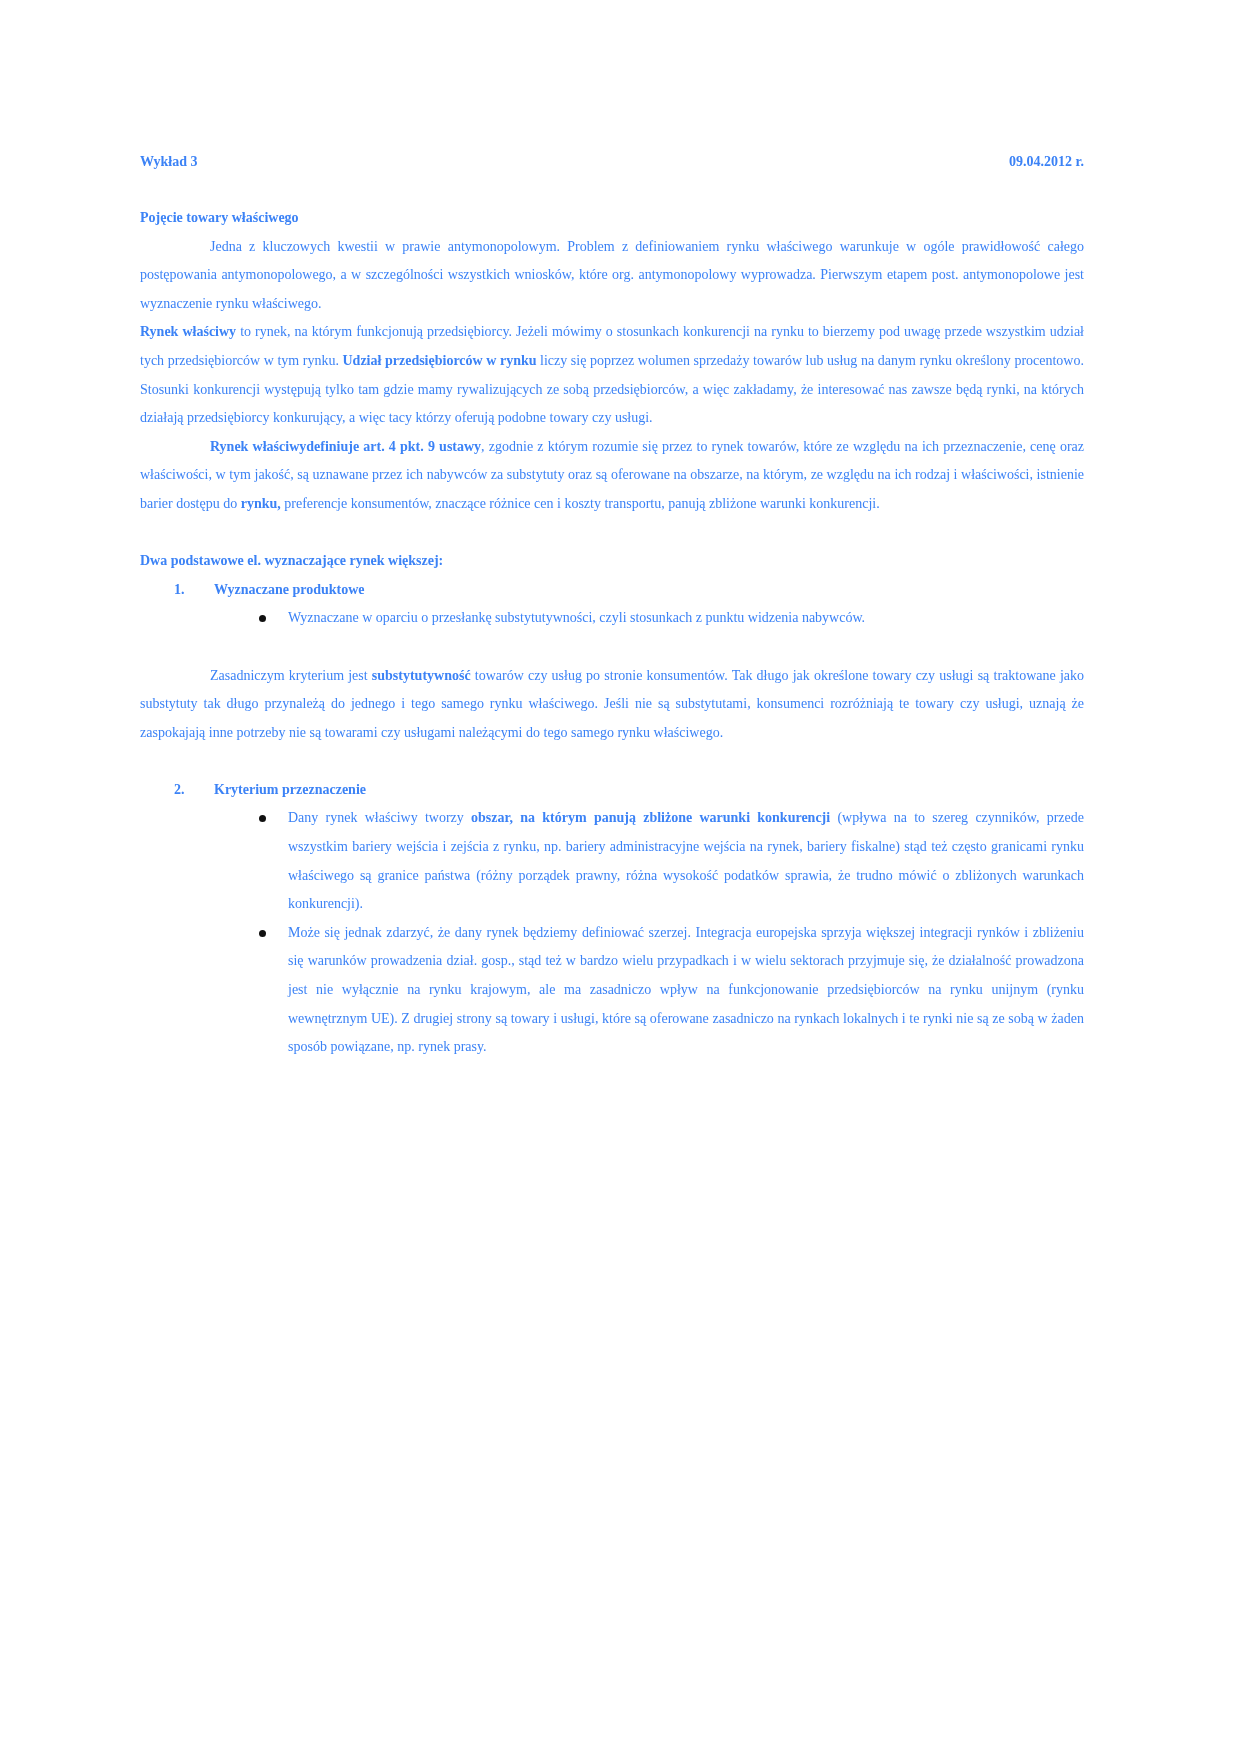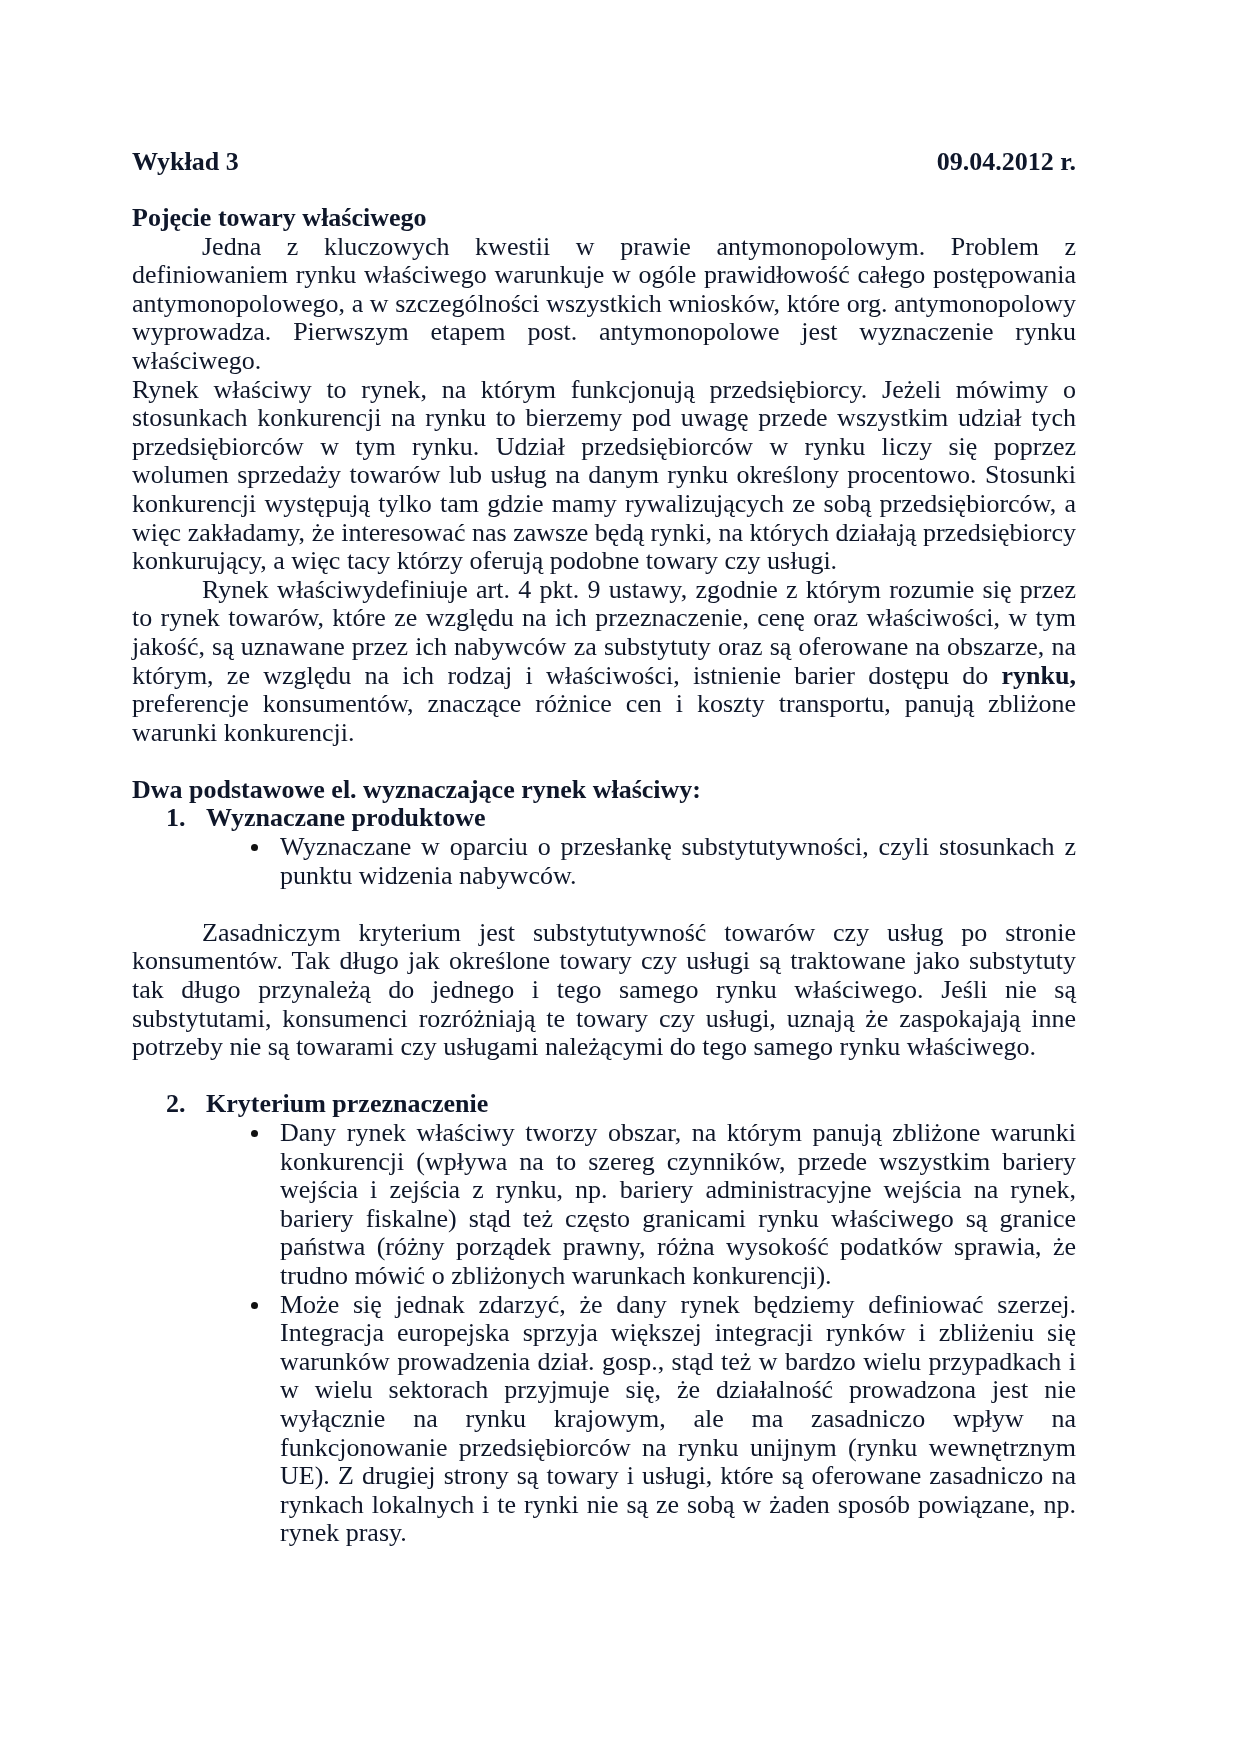--- a/index.html
+++ b/index.html
@@ -1,26 +1,26 @@
 <!DOCTYPE html>
 <html><head>
 <meta charset="utf-8">
 <style>
   html, body { margin:0; padding:0; background:#ffffff; }
   body { width:1240px; height:1754px; position:relative; overflow:hidden; }
   .page {
-    position:absolute; left:132px; top:148px; width:944px;
+    position:absolute; left:140px; top:148px; width:944px;
     font-family:"Liberation Serif", "DejaVu Serif", serif;
-    font-size:26px; line-height:28.6px; color:#0f172a;
+    font-size:14px; line-height:28.6px; color:#3b82f6;
   }
   .header-row { display:flex; justify-content:space-between; font-weight:bold; height:28px; margin-bottom:28px; }
   .section-title { font-weight:bold; }
   p { margin:0; text-align:justify; }
   .indent { text-indent:70px; }
-  b { font-weight:normal;margin-top:48px; }
+  b { font-weight:bold;margin-top:48px; }
   .semi { font-weight:bold;margin-top:40px; }
   .gap { height:28.6px; }
   .num-item { display:flex; font-weight:bold; padding-left:34px; }
   .num-item .num { width:40px; }
   .bullet-list { margin:0; padding:0; list-style:none; }
   .bullet-item { display:flex; padding-left:110px; }
   .bullet-item .dot { width:38px; flex:0 0 38px; position:relative; }
   .bullet-item .dot::before { content:""; position:absolute; left:9px; top:11px; width:7px; height:7px; border-radius:50%; background:#111; }
   .bullet-item p { flex:1; }
 </style>
@@ -37,21 +37,21 @@
   <div class="section-title">Pojęcie towary właściwego</div>
 
   <p class="indent">Jedna z kluczowych kwestii w prawie antymonopolowym. Problem z definiowaniem rynku właściwego warunkuje w ogóle prawidłowość całego postępowania antymonopolowego, a w szczególności wszystkich wniosków, które org. antymonopolowy wyprowadza. Pierwszym etapem post. antymonopolowe jest wyznaczenie rynku właściwego.</p>
 
   <p><b>Rynek właściwy</b><span> to rynek, na którym funkcjonują przedsiębiorcy. Jeżeli mówimy o stosunkach konkurencji na rynku to bierzemy pod uwagę przede wszystkim udział tych przedsiębiorców w tym rynku. </span><b>Udział przedsiębiorców w rynku</b><span> liczy się poprzez wolumen sprzedaży towarów lub usług na danym rynku określony procentowo. Stosunki konkurencji występują tylko tam gdzie mamy rywalizujących ze sobą przedsiębiorców, a więc zakładamy, że interesować nas zawsze będą rynki, na których działają przedsiębiorcy konkurujący, a więc tacy którzy oferują podobne towary czy usługi.</span></p>
 
   <p class="indent"><b>Rynek właściwydefiniuje art. 4 pkt. 9 ustawy</b><span>, zgodnie z którym rozumie się przez to rynek towarów, które ze względu na ich przeznaczenie, cenę oraz właściwości, w tym jakość, są uznawane przez ich nabywców za substytuty oraz są oferowane na obszarze, na którym, ze względu na ich rodzaj i właściwości, istnienie barier dostępu do </span><span class="semi">rynku,</span><span> preferencje konsumentów, znaczące różnice cen i koszty transportu, panują zbliżone warunki konkurencji.</span></p>
 
   <div class="gap"></div>
 
-  <div class="section-title">Dwa podstawowe el. wyznaczające rynek właściwy:</div>
+  <div class="section-title">Dwa podstawowe el. wyznaczające rynek większej:</div>
 
   <div class="num-item">
     <span class="num">1.</span>
     <span>Wyznaczane produktowe</span>
   </div>
   <ul class="bullet-list">
     <li class="bullet-item">
       <span class="dot"></span>
       <p>Wyznaczane w oparciu o przesłankę substytutywności, czyli stosunkach z punktu widzenia nabywców.</p>
     </li>

